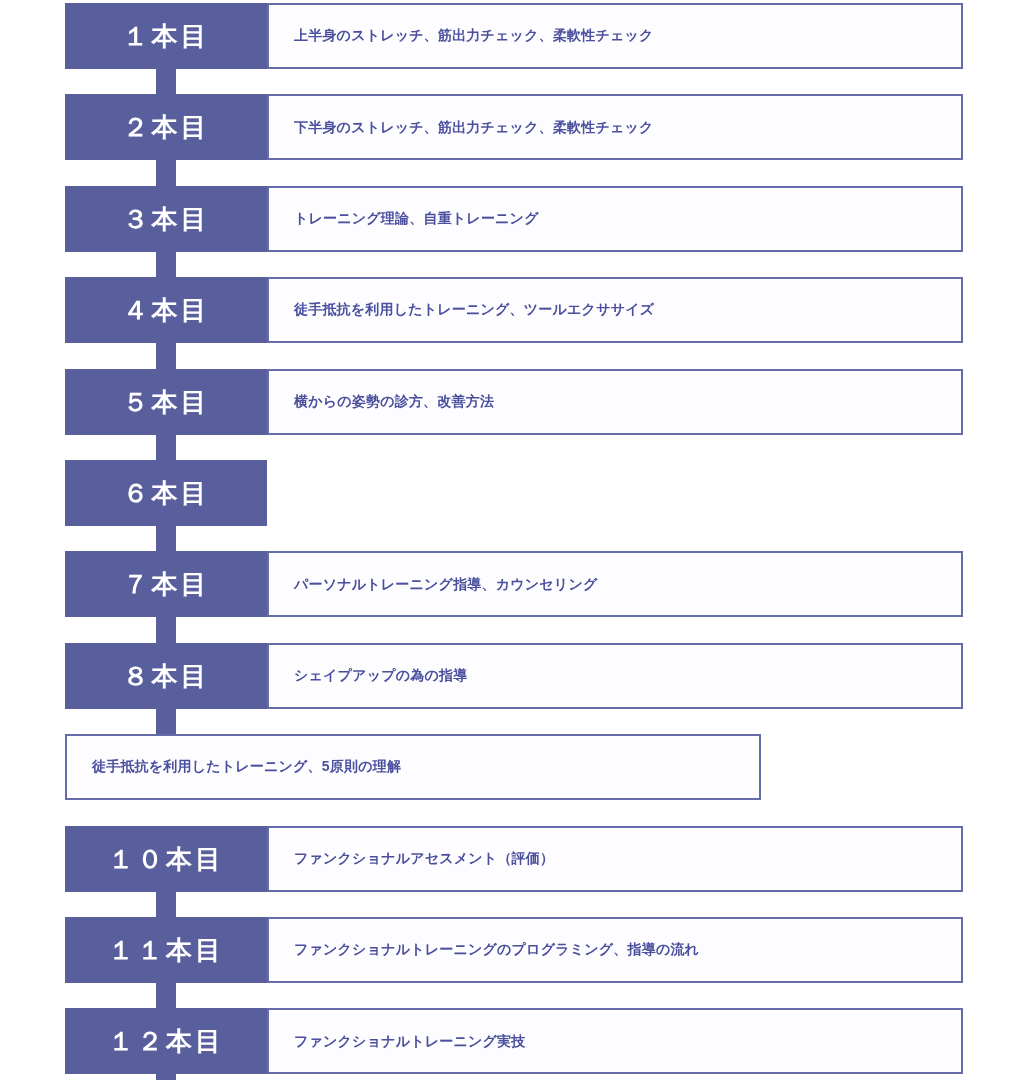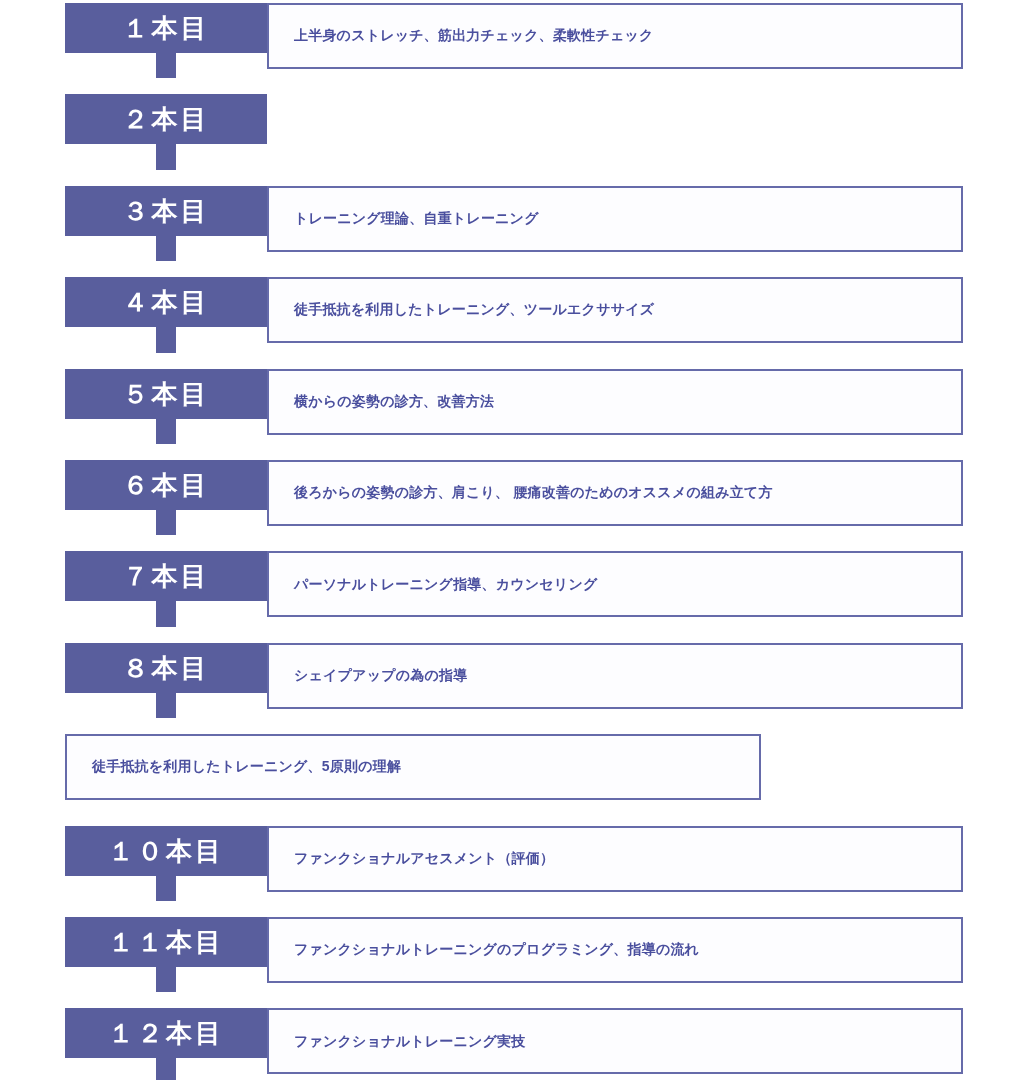--- a/index.html
+++ b/index.html
@@ -25,21 +25,21 @@
   .row {
     display: flex;
     align-items: stretch;
     height: 66px;
     margin-left: 65px;
     margin-bottom: 25.4px;
   }
   .label-box {
     position: relative;
     flex: 0 0 202px;
-    height: 50px;
+    height: 66px;
     background: var(--label-bg, #595e9d);
     color: var(--label-text, #ffffff);
     display: flex;
     align-items: center;
     justify-content: center;
     font-size: 26px;
     font-weight: bold;
     letter-spacing: 3px;
     line-height: 1;
   }
@@ -82,20 +82,23 @@
     <div class="content-box">
       <span class="content-text">上半身のストレッチ、筋出力チェック、柔軟性チェック</span>
     </div>
   </div>
 
   <div class="row">
     <div class="label-box">
       <span class="label-text">２本目</span>
       <div class="connector"></div>
     </div>
+    <div class="content-box">
+      <span class="content-text">下半身のストレッチ、筋出力チェック、柔軟性チェック</span>
+    </div>
   </div>
 
   <div class="row">
     <div class="label-box">
       <span class="label-text">３本目</span>
       <div class="connector"></div>
     </div>
     <div class="content-box">
       <span class="content-text">トレーニング理論、自重トレーニング</span>
     </div>
@@ -118,23 +121,20 @@
     </div>
     <div class="content-box">
       <span class="content-text">横からの姿勢の診方、改善方法</span>
     </div>
   </div>
 
   <div class="row">
     <div class="label-box">
       <span class="label-text">６本目</span>
       <div class="connector"></div>
-    </div>
-    <div class="content-box">
-      <span class="content-text">後ろからの姿勢の診方、肩こり、 腰痛改善のためのオススメの組み立て方</span>
     </div>
   </div>
 
   <div class="row">
     <div class="label-box">
       <span class="label-text">７本目</span>
       <div class="connector"></div>
     </div>
     <div class="content-box">
       <span class="content-text">パーソナルトレーニング指導、カウンセリング</span>

